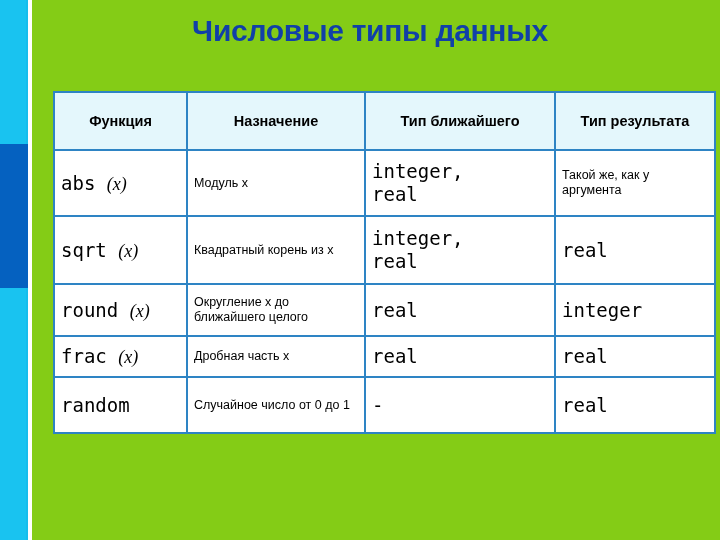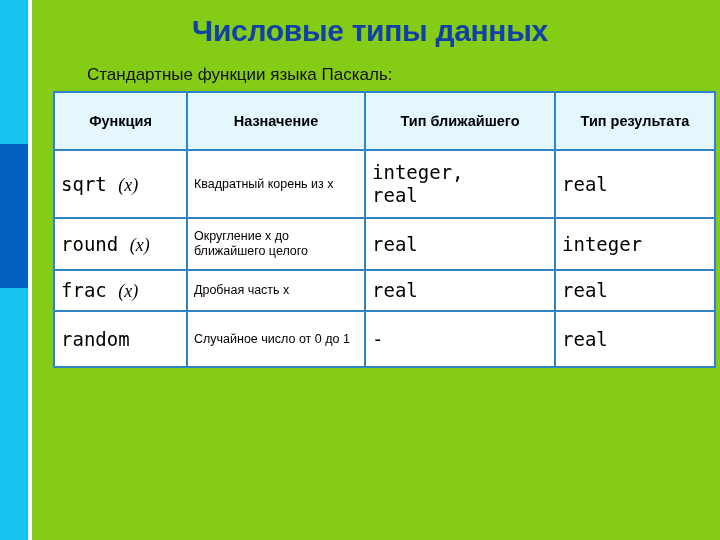--- a/index.html
+++ b/index.html
@@ -163,39 +163,45 @@
 
 <div class="slide">
 
   <div class="left-strip">
     <div class="left-strip-inner"></div>
   </div>
   <div class="left-block"></div>
   <div class="left-gap"></div>
 
   <div class="title">Числовые типы данных</div>
-  <div class="subtitle">Стандартные функции языка Паскаль:</div>
 
   <div class="table-wrap">
     <table class="functions">
       <colgroup>
         <col class="c1">
           <col class="c2">
           <col class="c3">
           <col class="c4">
       </colgroup>
       <thead>
         <tr>
           <th>Функция</th>
           <th>Назначение</th>
           <th>Тип ближайшего</th>
           <th>Тип результата</th>
         </tr>
       </thead>
       <tbody id="table-body">
+          <tr class="row-h1">
+            <td class="cell-func"><span>abs</span> <span class="arg">(x)</span></td>
+            <td class="cell-desc">Модуль  x</td>
+            <td class="cell-type">integer,
+real</td>
+            <td class="cell-text">Такой же, как у аргумента</td>
+          </tr>
           <tr class="row-h3">
             <td class="cell-func"><span>sqrt</span> <span class="arg">(x)</span></td>
             <td class="cell-desc">Квадратный корень из x</td>
             <td class="cell-type">integer,
 real</td>
             <td class="cell-type">real</td>
           </tr>
           <tr class="row-h4">
             <td class="cell-func"><span>round</span> <span class="arg">(x)</span></td>
             <td class="cell-desc">Округление  x до ближайшего целого</td>

